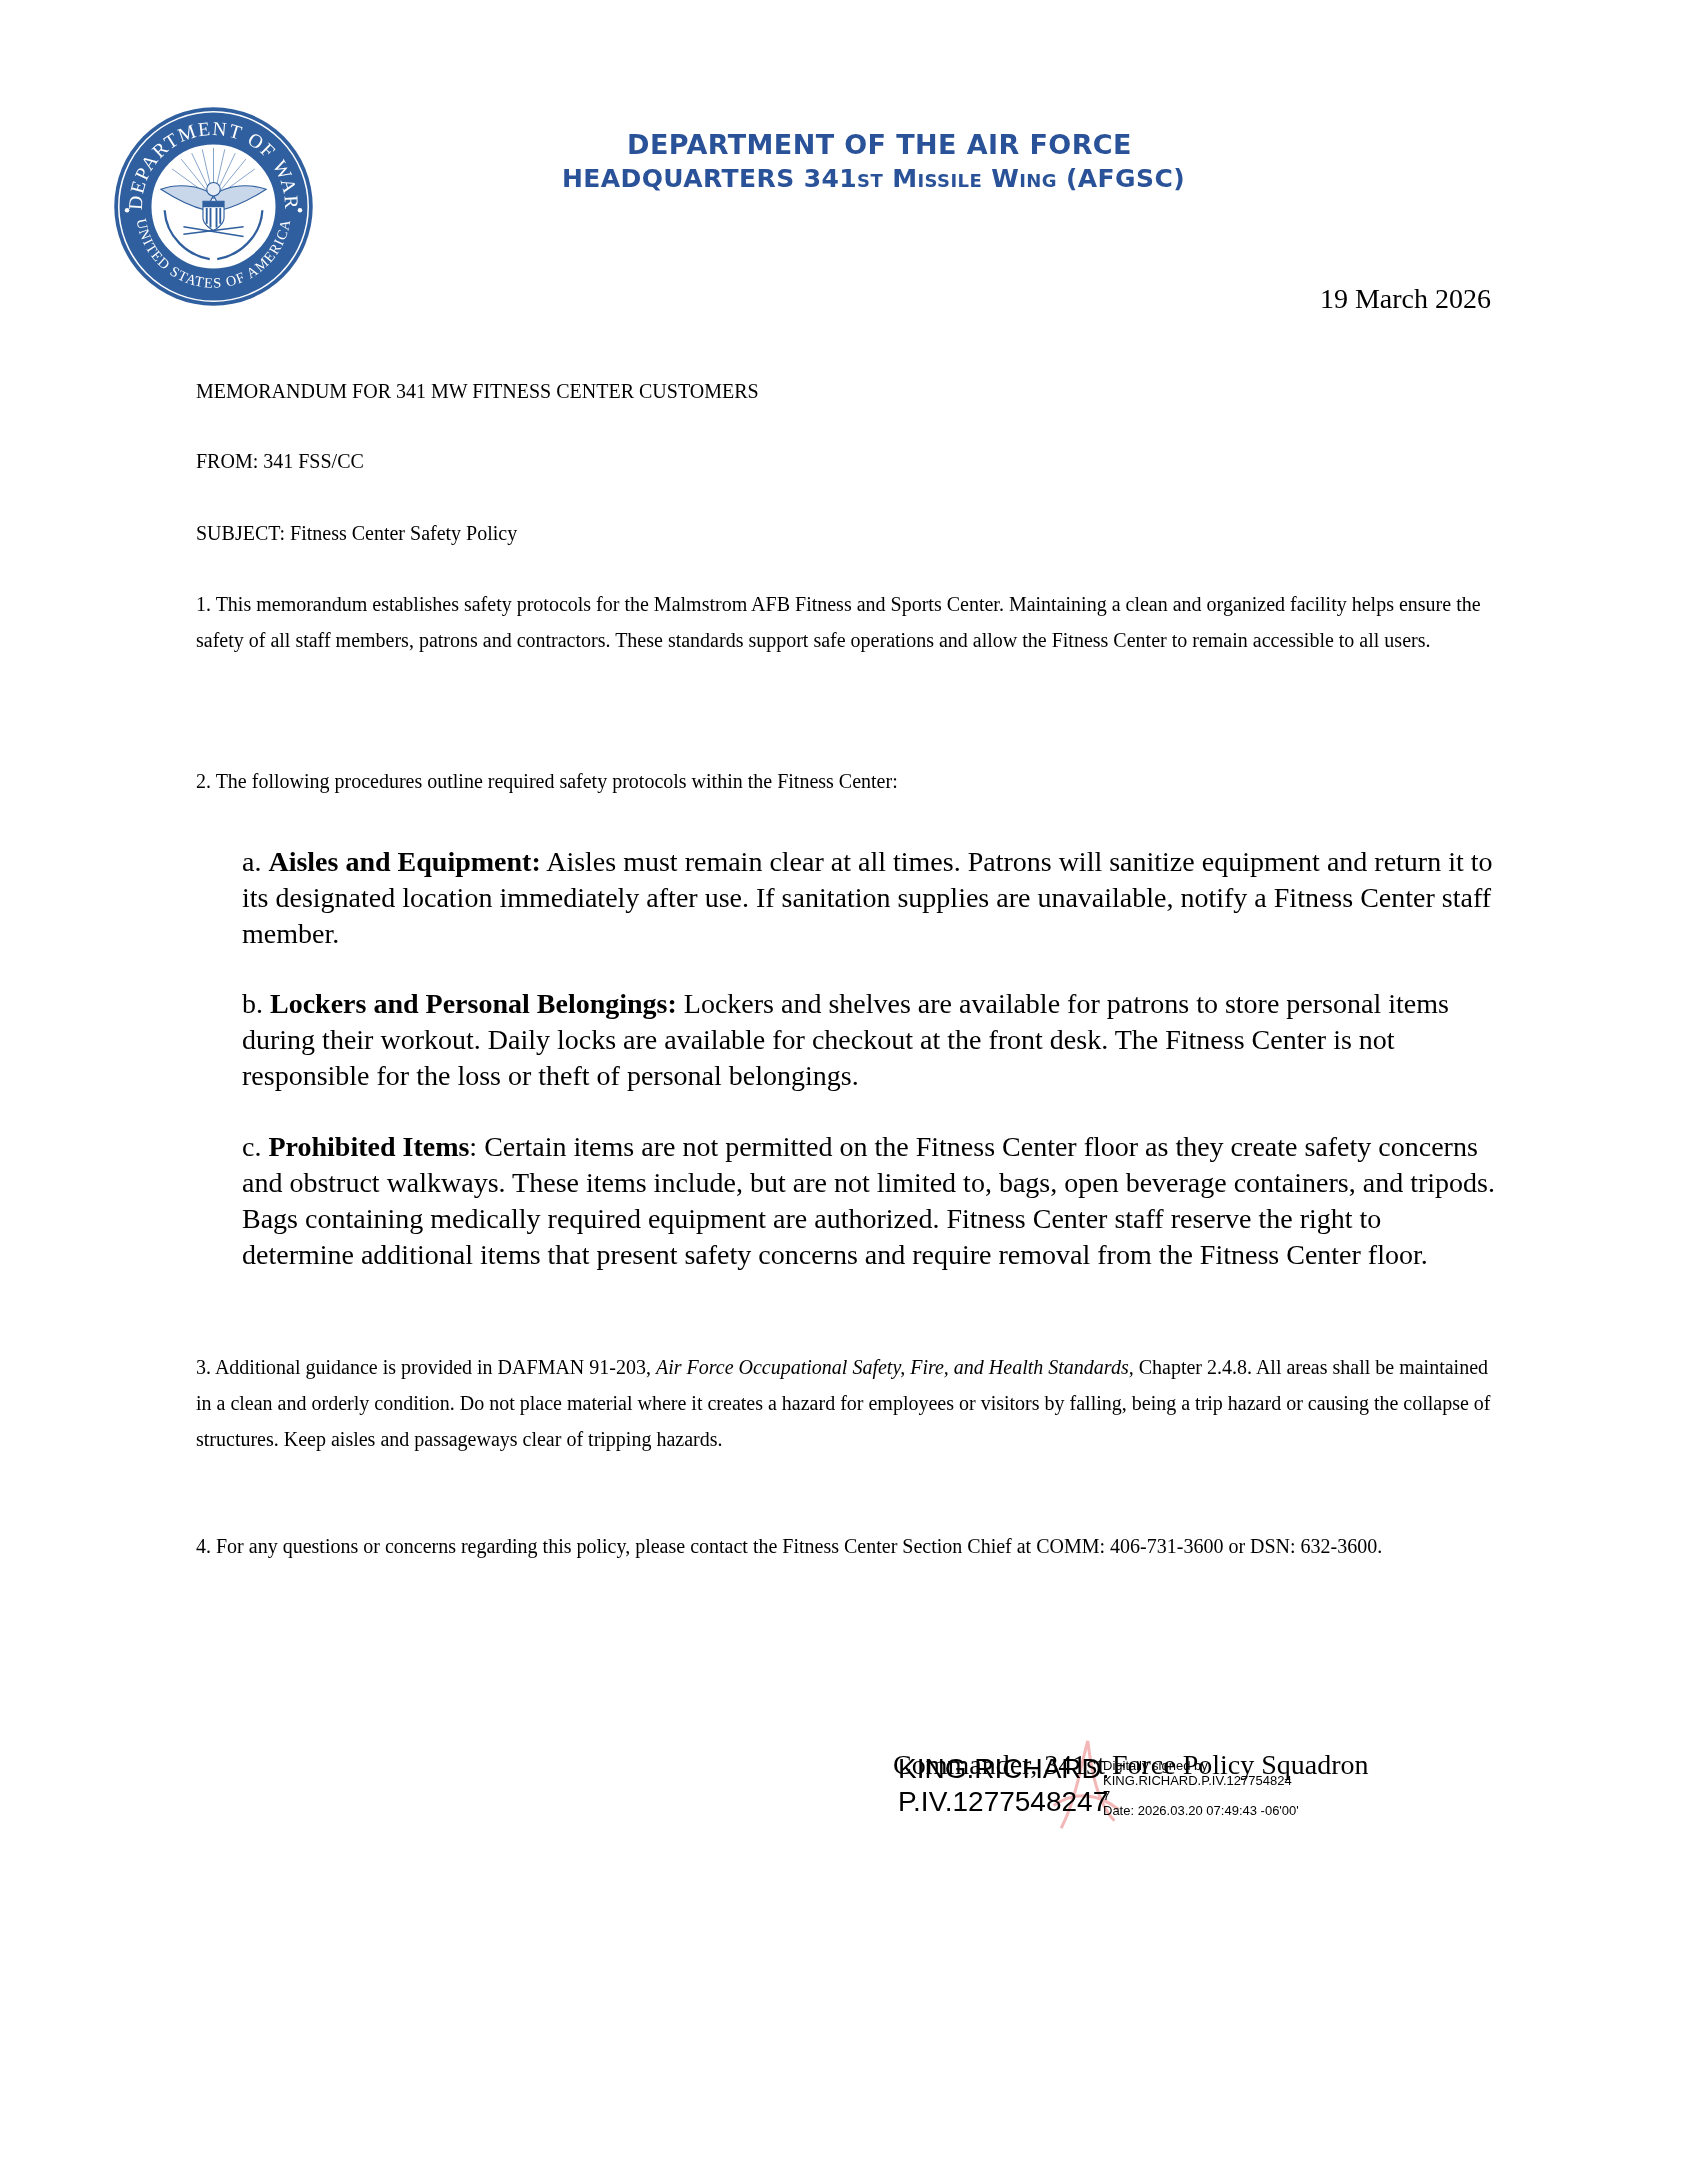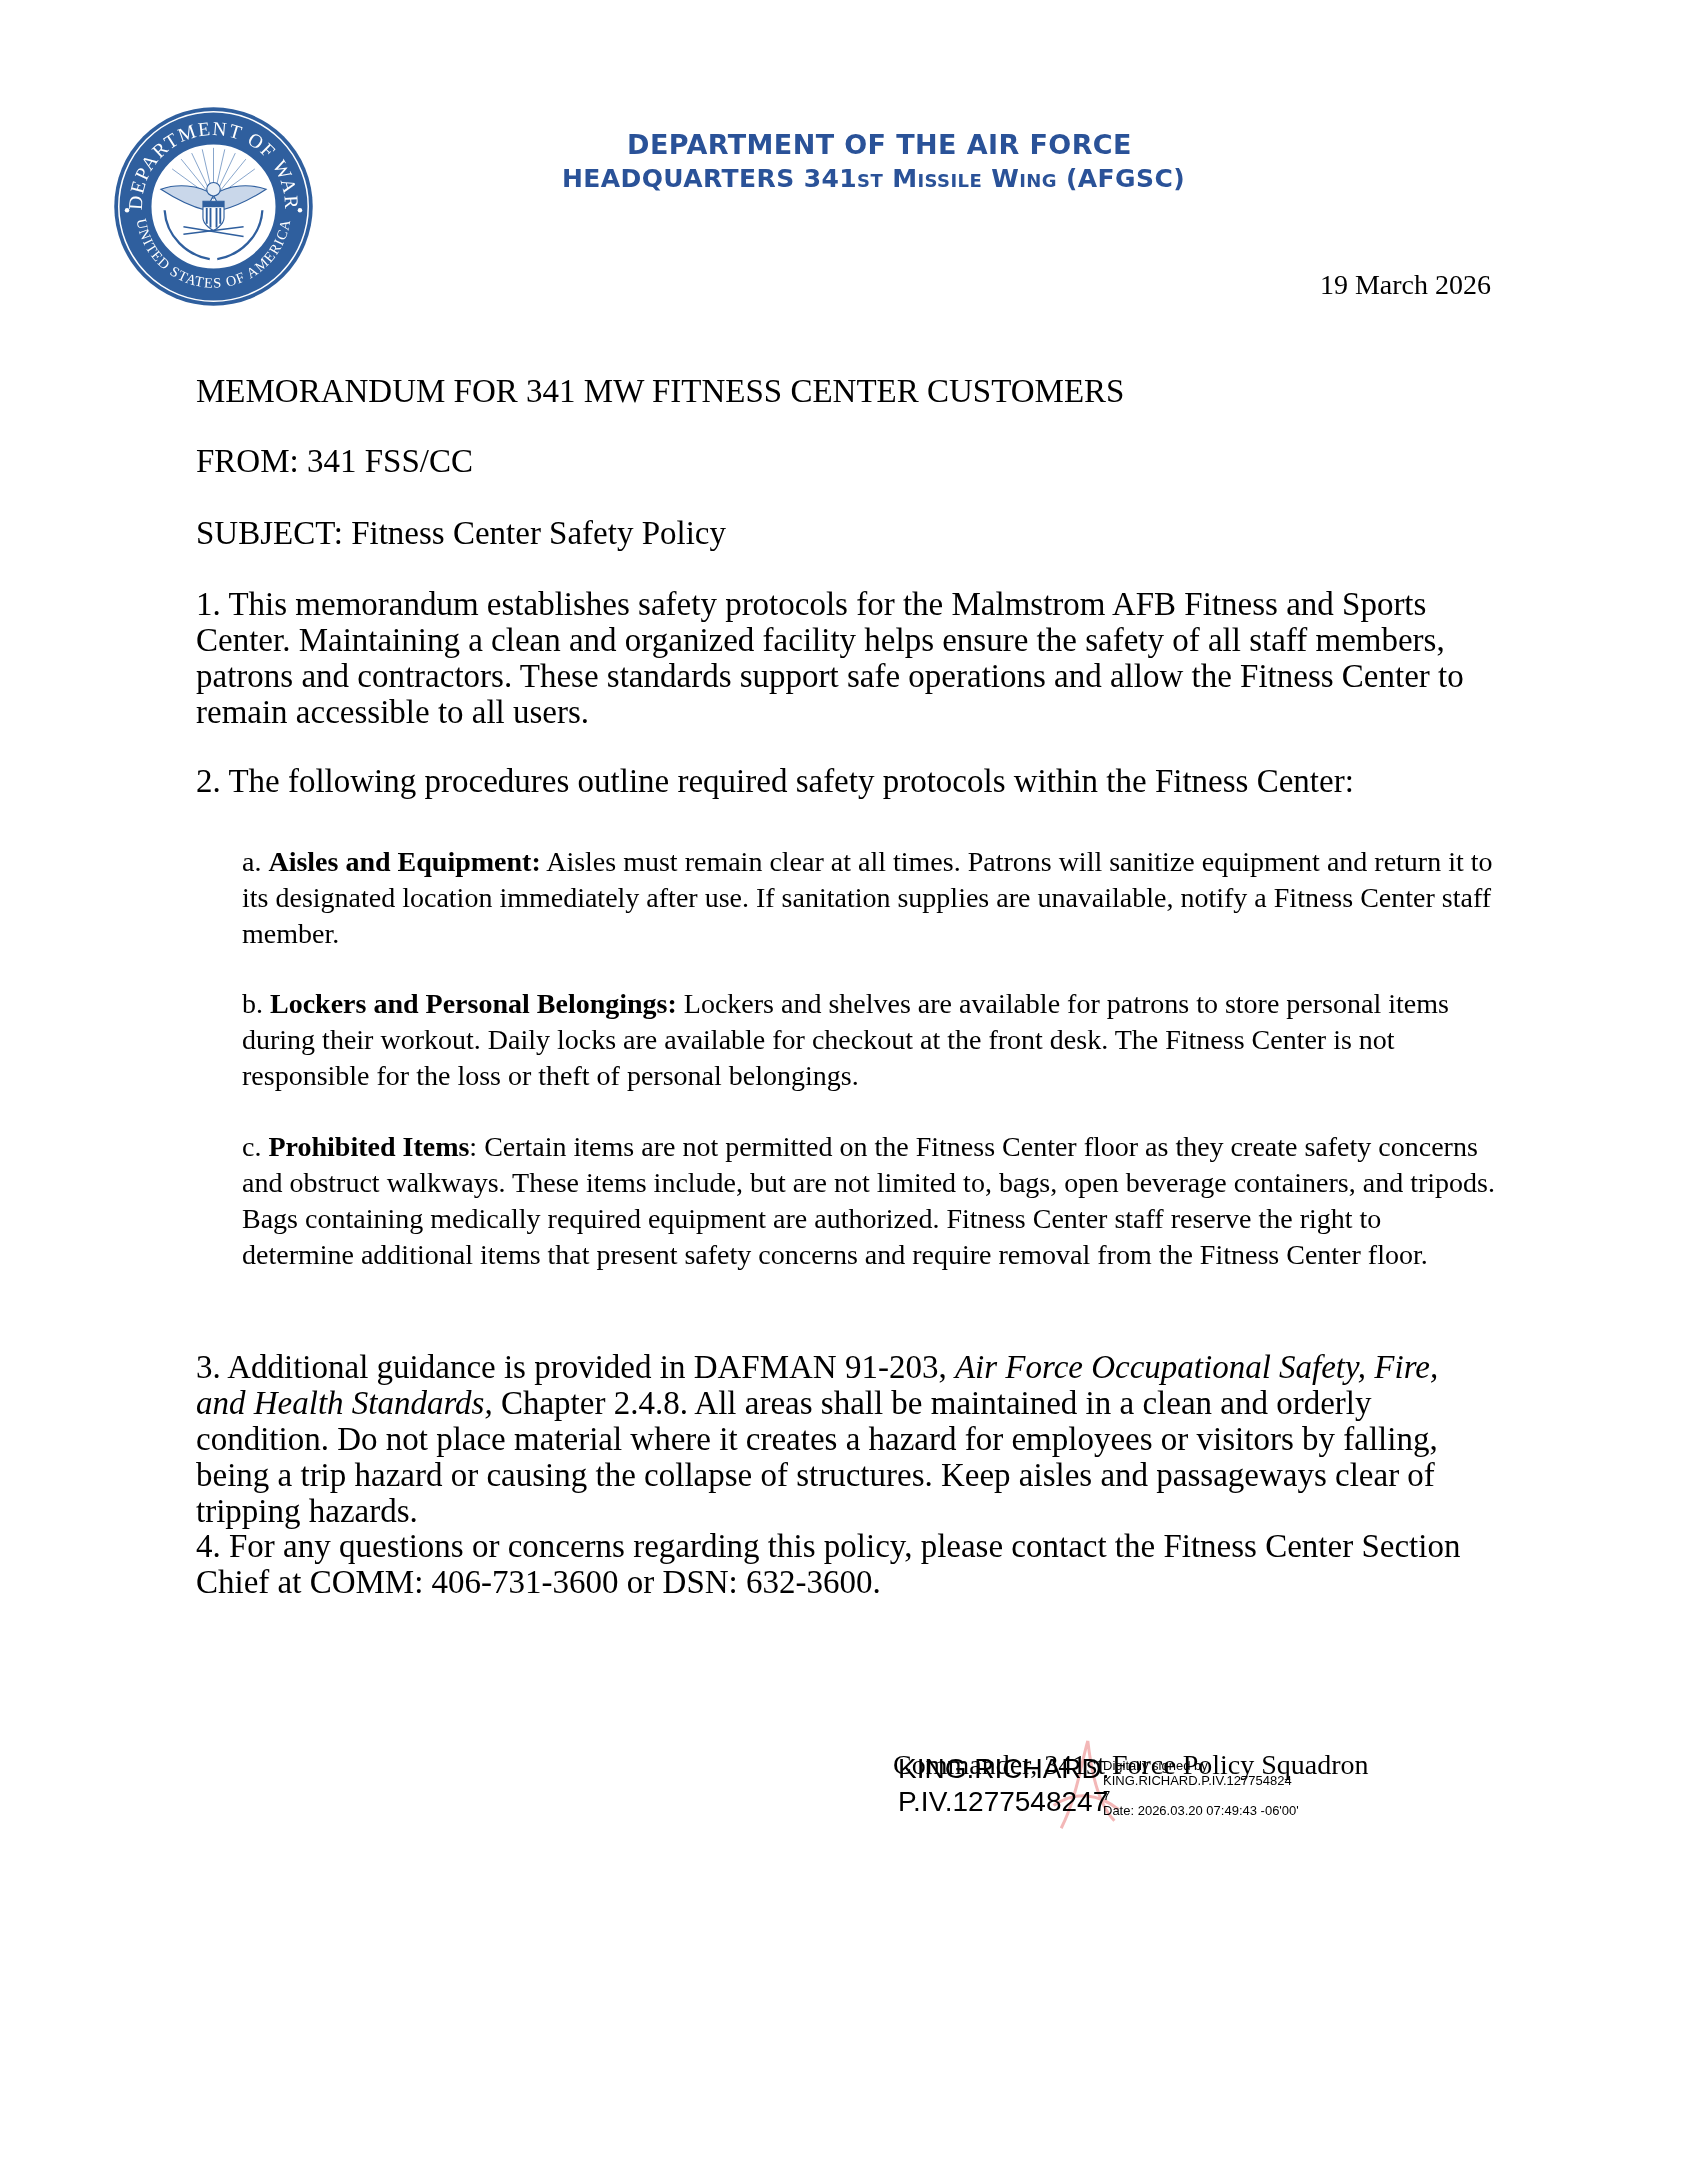--- a/index.html
+++ b/index.html
@@ -4,22 +4,22 @@
 <style>
   html, body { margin: 0; padding: 0; background: #ffffff; }
   body { width: 1687px; height: 2183px; position: relative; overflow: hidden;
          font-family: "Liberation Serif", "DejaVu Serif", serif; color: #000; }
   .seal { position: absolute; left: 112px; top: 105px; width: 203px; height: 203px; }
   .letterhead { position: absolute; left: 0; width: 1687px; text-align: center;
                 font-family: "DejaVu Sans", "Liberation Sans", sans-serif; font-weight: bold;
                 color: #2a5298; letter-spacing: 0.4px; }
   .lh1 { top: 129px; font-size: 27px; left: 0; padding-left: 36px; }
   .lh2 { top: 164px; font-size: 25px; font-variant: small-caps; padding-left: 30px; }
-  .date { position: absolute; right: 196px; top: 269px; font-size: 28px; }
-  .p { position: absolute; left: 196px; width: 1296px; font-size: 33px; line-height: 36px; margin: 0; }
+  .date { position: absolute; right: 196px; top: 283px; font-size: 28px; }
+  .p { position: absolute; left: 196px; width: 1296px; font-size: 20px; line-height: 36px; margin: 0; }
   .sub { position: absolute; left: 233px; width: 1258px; font-size: 28px; line-height: 36px; margin: 9px; }
   .sig-block { position: absolute; left: 898px; top: 1740px; width: 606px; height: 83px; margin-top: 12px; }
   .sig-name { position: absolute; left: 0; top: 0; font-family: "Liberation Sans", sans-serif;
               font-size: 28px; line-height: 33px; color: #000; }
   .sig-details { position: absolute; left: 205px; top: 6px; font-family: "Liberation Sans", sans-serif;
                  font-size: 13px; line-height: 15px; color: #000; }
   .sig-mark { position: absolute; left: 148px; top: -15px; width: 76px; height: 99px; }
   .signer { position: absolute; left: 893px; top: 1747px; font-size: 28px; line-height: 36px; }
   b { font-weight: bold; }
   i { font-style: italic; }

